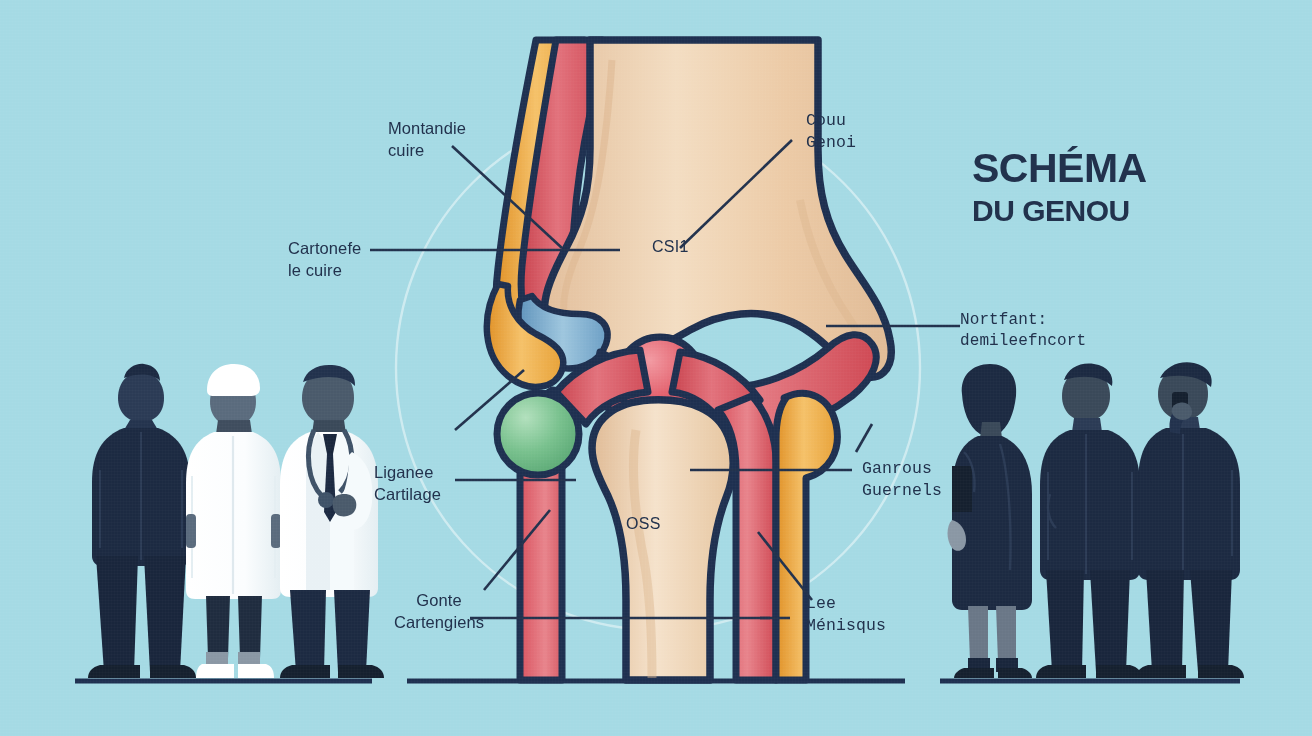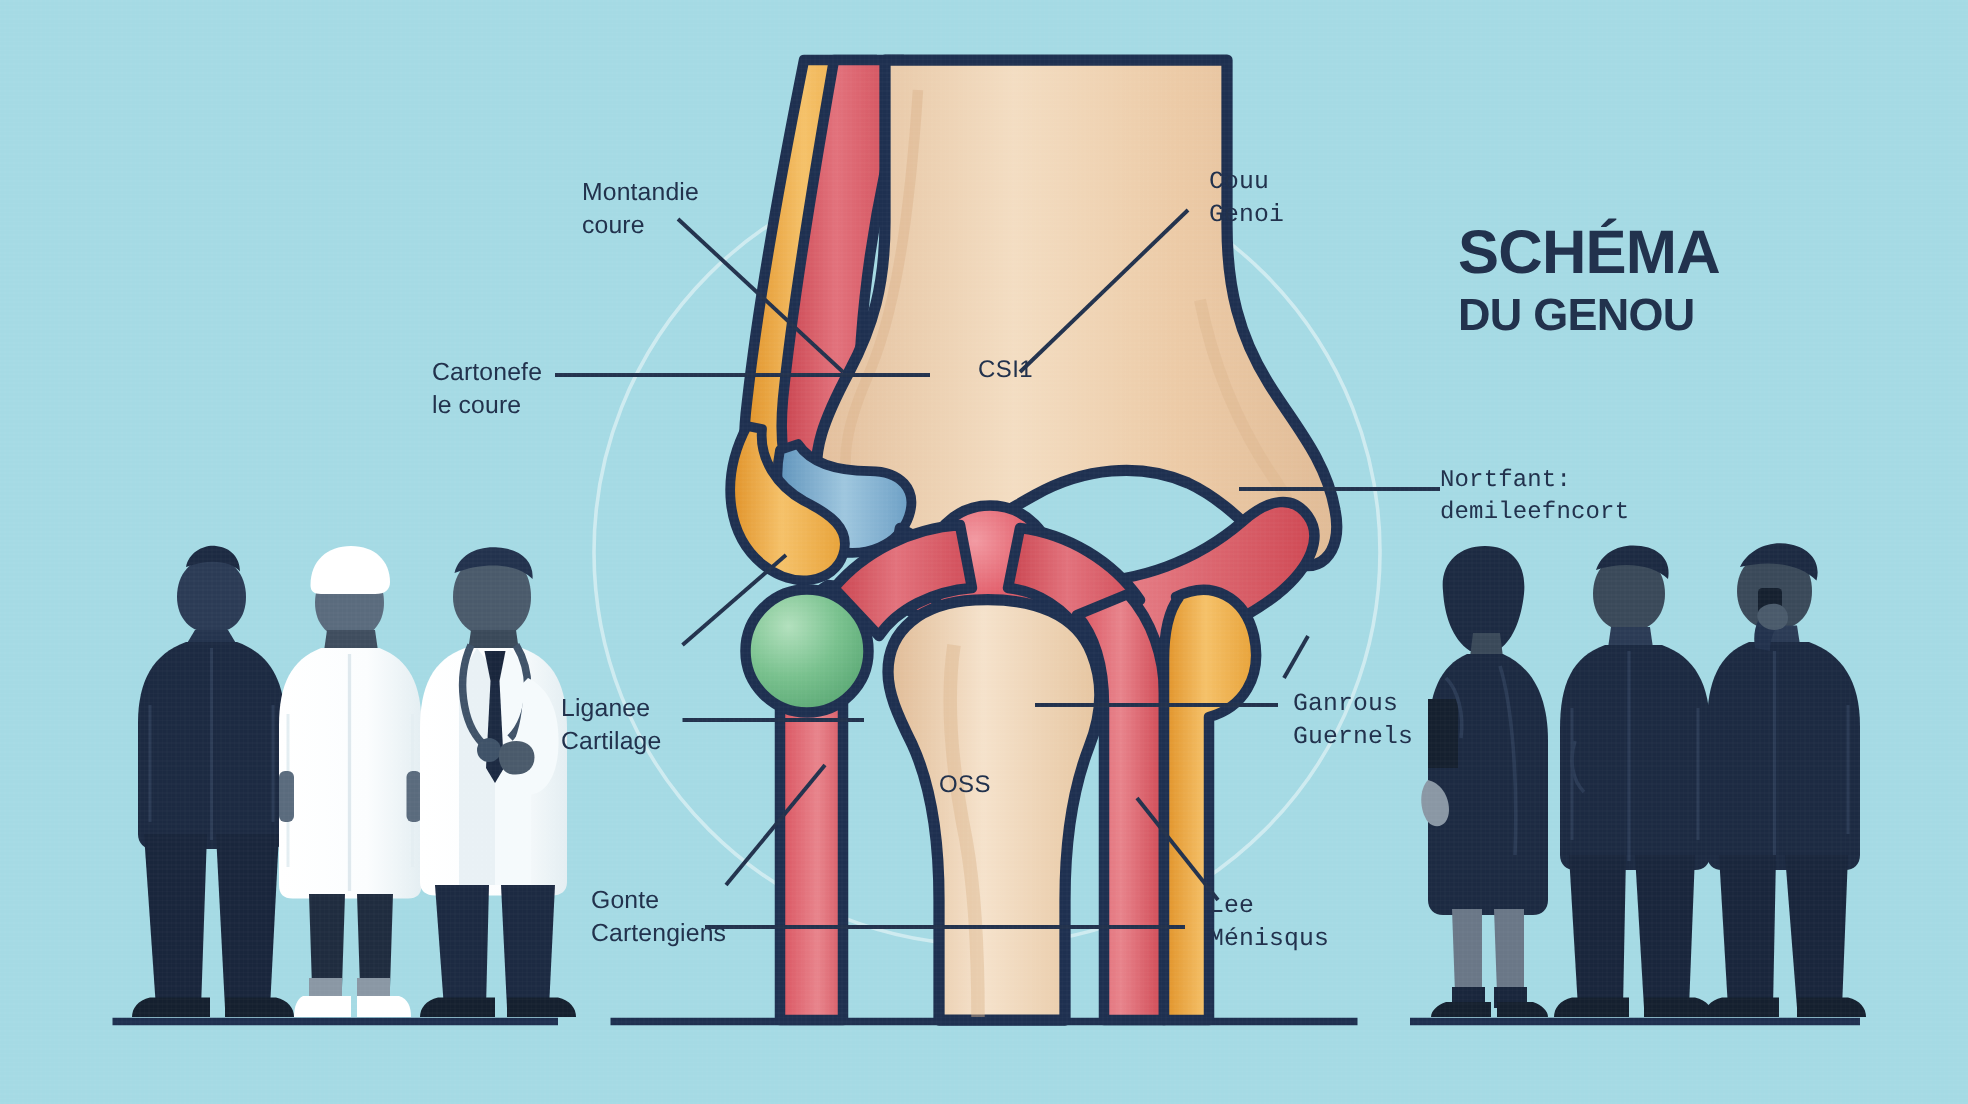--- a/index.html
+++ b/index.html
@@ -360,26 +360,26 @@
     </g>
   </svg>
   <div id="grain"></div>
 
   <div class="title-block">
     <div class="title-line1">SCHÉMA</div>
     <div class="title-line2">DU GENOU</div>
   </div>
 
   <div class="label left" style="left:388px; top:118px;">Montandie
-coure</div>
+cuire</div>
   <div class="label left" style="left:288px; top:238px;">Cartonefe
-le coure</div>
+le cuire</div>
   <div class="label left" style="left:374px; top:452px;margin-top:10px;">Liganee
 Cartilage</div>
-  <div class="label left" style="left:394px; top:590px;">Gonte
+  <div class="label left" style="left:394px; top:590px;text-align:center;">Gonte
 Cartengiens</div>
 
   <div class="label right" style="left:806px; top:110px;">Couu
 Genoi</div>
   <div class="label right tight" style="left:960px; top:310px;">Nortfant:
 demileefncort</div>
   <div class="label right" style="left:862px; top:458px;">Ganrous
 Guernels</div>
   <div class="label right" style="left:806px; top:593px;">Lee
 Ménisqus</div>

